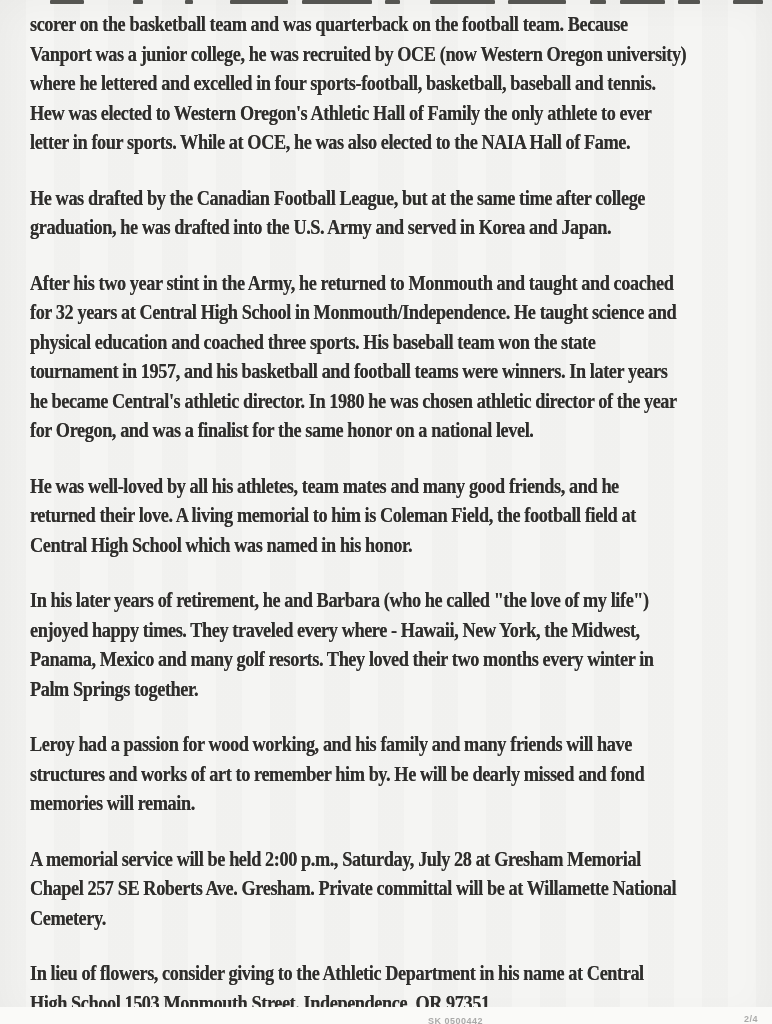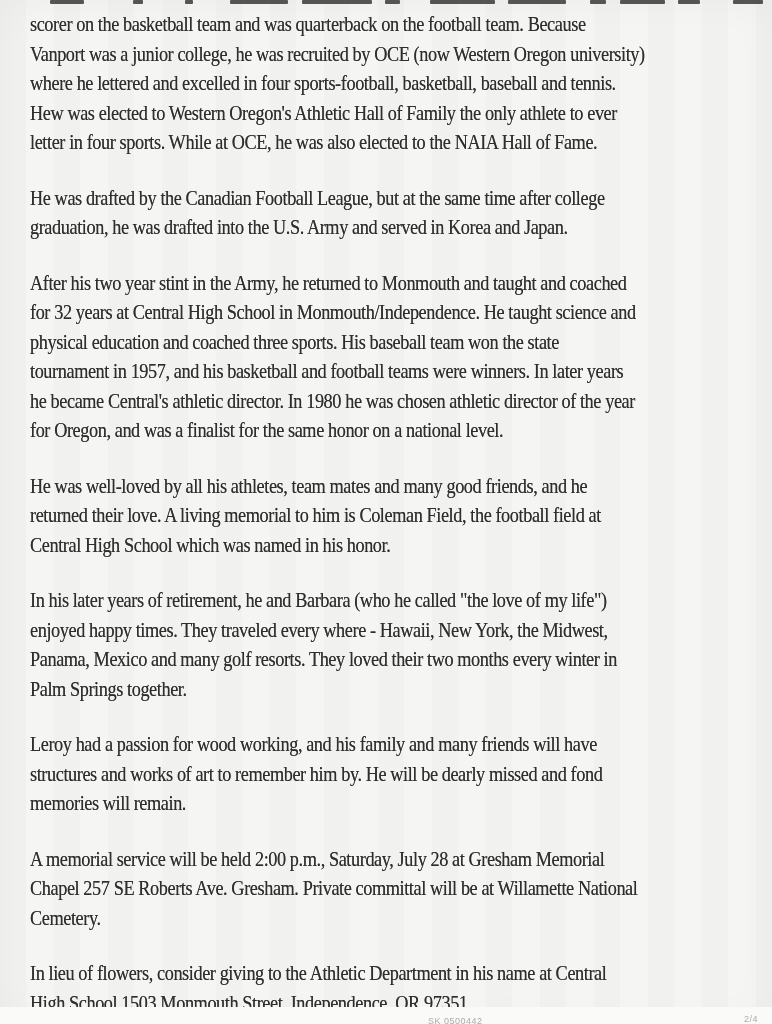--- a/index.html
+++ b/index.html
@@ -11,20 +11,21 @@
   .page {
     position: relative;
     width: 772px; height: 1024px;
     background:
       repeating-linear-gradient(90deg,
         rgba(0,0,0,0.015) 0px, rgba(0,0,0,0.015) 26px,
         rgba(0,0,0,0.0) 26px, rgba(0,0,0,0.0) 54px),
       #f5f5f3;
     box-shadow: inset 0 0 40px rgba(0,0,0,0.04);
     overflow: hidden;
+    font-weight: bold;
   }
   
   .top-fragment {
     position: absolute; left: 30px; top: 0; width: 714px; height: 6px;
   }
   .top-fragment i {
     position: absolute; top: 0; height: 4px;
     background: #3a3936; border-radius: 1px; opacity: 0.85;
   }
   .content {

